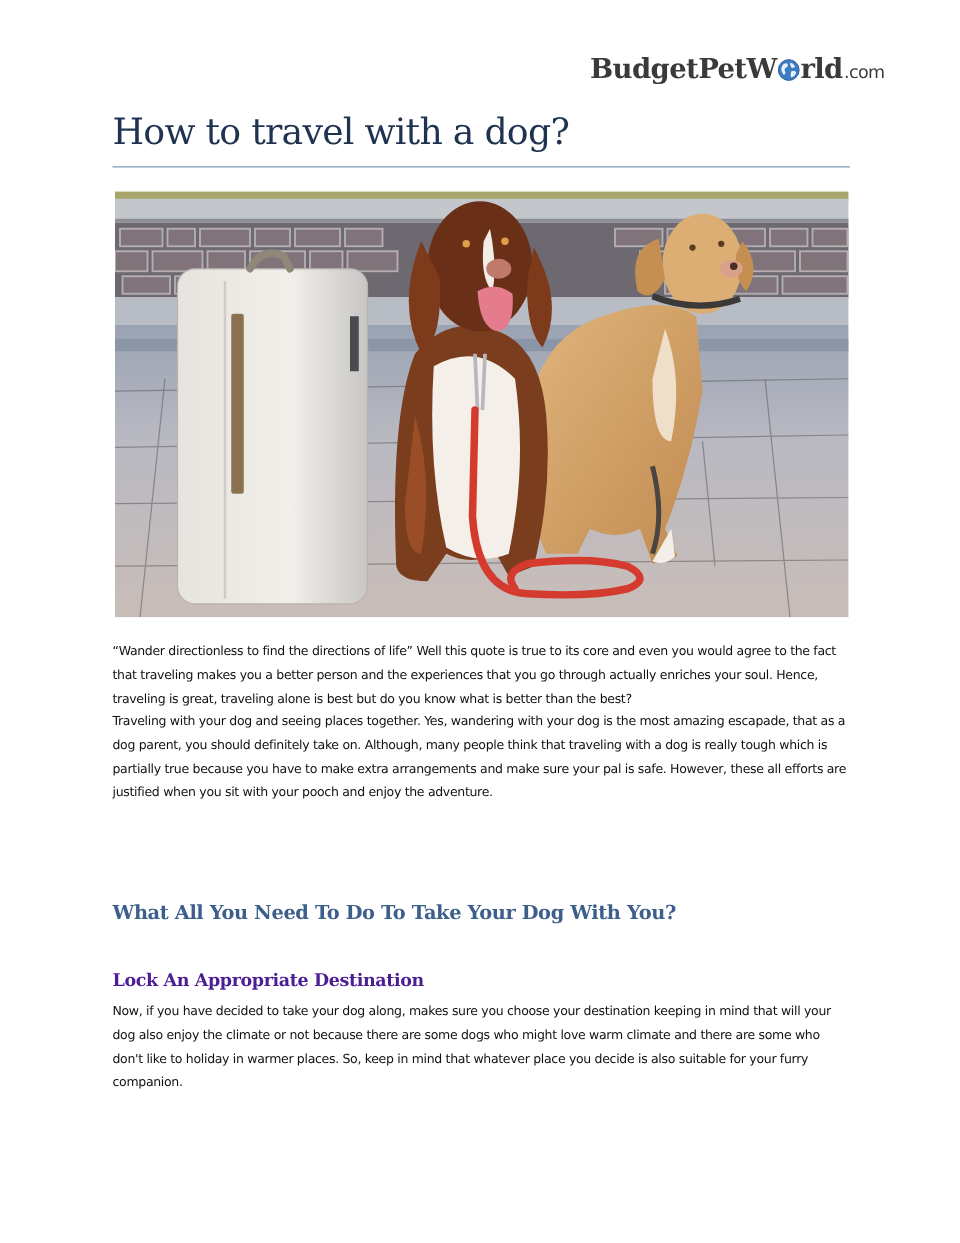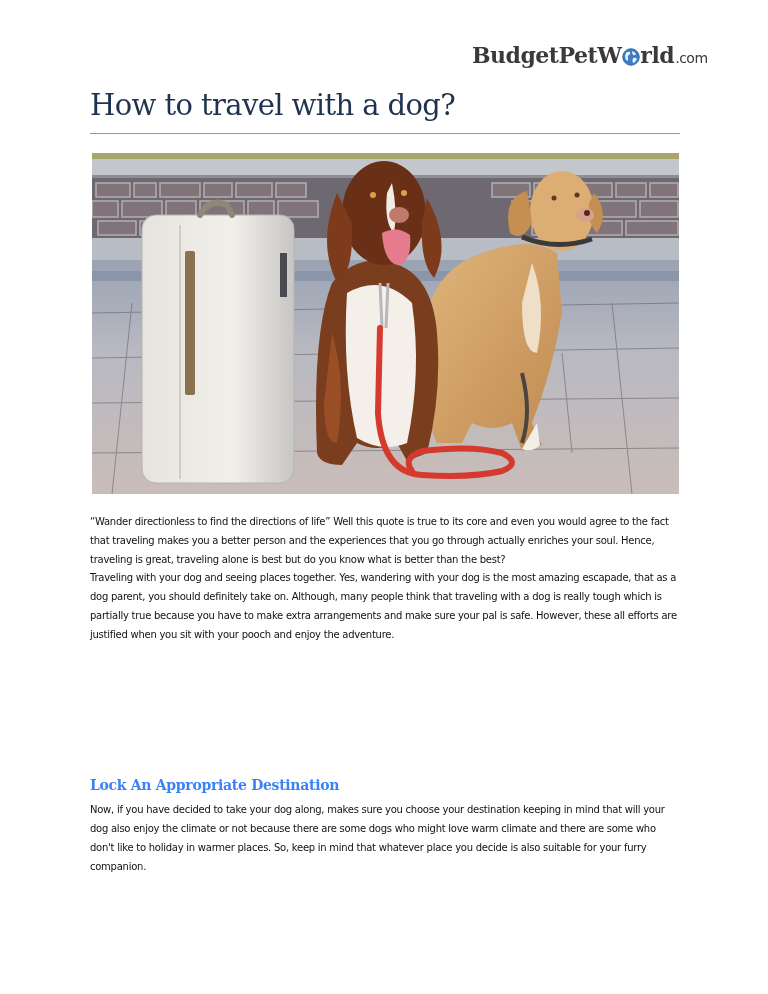--- a/index.html
+++ b/index.html
@@ -20,21 +20,21 @@
   .hero svg { display: block; }
 
   .body-text { font-family: "DejaVu Sans", sans-serif; font-size: 10px; line-height: 19px; color: #111; letter-spacing: -0.25px; }
   .p { position: absolute; left: 90px; width: 590px; margin: 0; }
   .p1 { top: 512px; }
   .p2 { top: 568px; }
   .h2 { position: absolute; left: 90px; top: 720px; margin: 0; font-family: "DejaVu Serif", serif; font-weight: bold;
         font-size: 15.5px; color: #3d5f8c; letter-spacing: -0.3px; }
   .p3 { top: 743px; }
   .h3 { position: absolute; left: 90px; top: 777px; margin: 0; font-family: "DejaVu Serif", serif; font-weight: bold;
-        font-size: 14px; color: #3b82f6; letter-spacing: -0.3px; }
+        font-size: 14px; color: #4c1d95; letter-spacing: -0.3px; }
   .p4 { top: 800px; }
 </style>
 </head>
 <body>
 
 <div class="page">
 
   <div class="logo">
     <span class="main">BudgetPetW</span>
     <span class="globe">
@@ -157,17 +157,18 @@
         <path d="M288 130 L290 175 M296 130 L294 175" stroke="#b8b8bc" stroke-width="3"></path>
       </g>
 
       <path d="M288 175 L286 260 Q290 320 330 322 Q380 325 410 318 Q430 310 410 300 Q380 292 330 298 Q310 305 320 318" fill="none" stroke="#d43a2e" stroke-width="6" stroke-linecap="round"></path>
     </svg>
   </div>
 
   <p class="p p1 body-text">“Wander directionless to find the directions of life” Well this quote is true to its core and even you would agree to the fact that traveling makes you a better person and the experiences that you go through actually enriches your soul. Hence, traveling is great, traveling alone is best but do you know what is better than the best?</p>
   <p class="p p2 body-text">Traveling with your dog and seeing places together. Yes, wandering with your dog is the most amazing escapade, that as a dog parent, you should definitely take on. Although, many people think that traveling with a dog is really tough which is partially true because you have to make extra arrangements and make sure your pal is safe. However, these all efforts are justified when you sit with your pooch and enjoy the adventure.</p>
 
+  <h2 class="h2">What All You Need To Do To Take Your Dog With You?</h2>
 
   <h3 class="h3">Lock An Appropriate Destination</h3>
   <p class="p p4 body-text">Now, if you have decided to take your dog along, makes sure you choose your destination keeping in mind that will your dog also enjoy the climate or not because there are some dogs who might love warm climate and there are some who don't like to holiday in warmer places. So, keep in mind that whatever place you decide is also suitable for your furry companion.</p>
 
 </div>
 
 </body></html>

